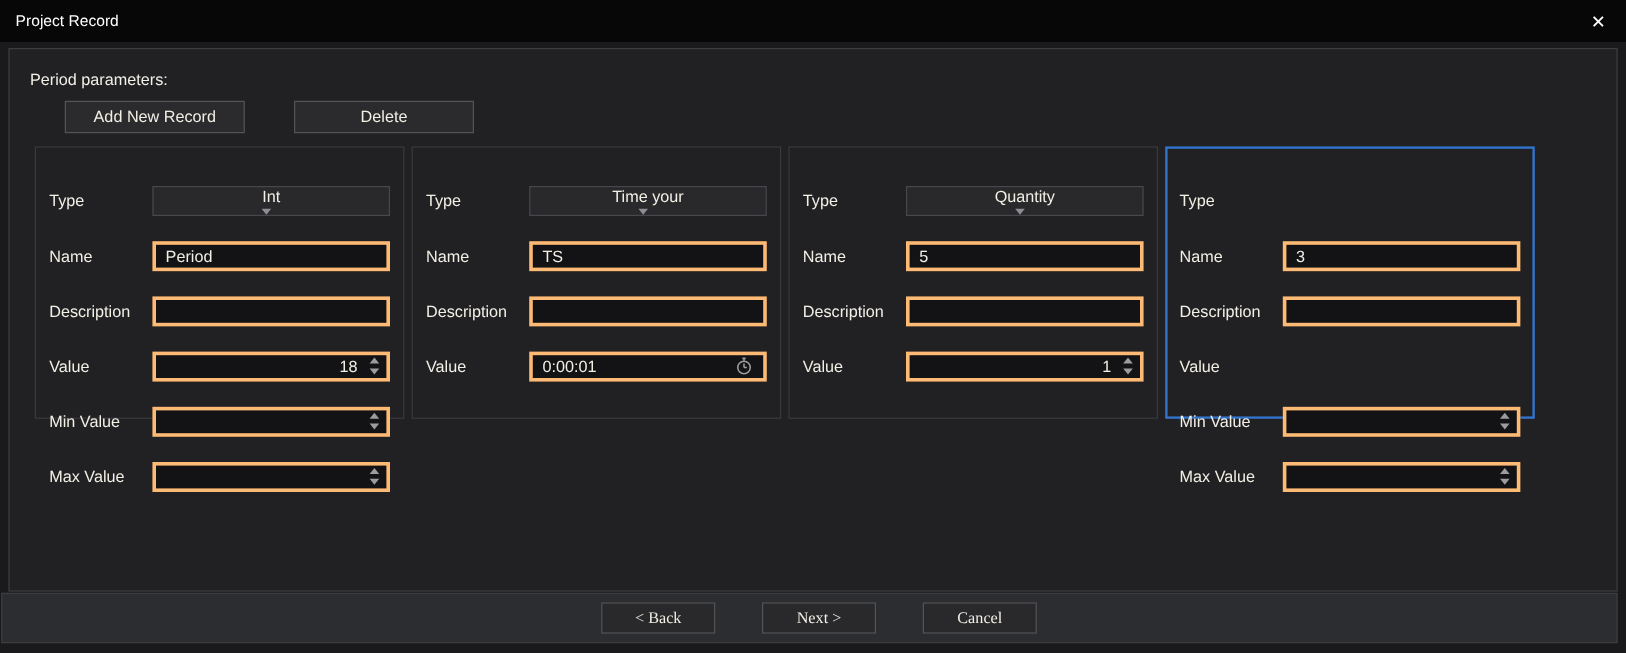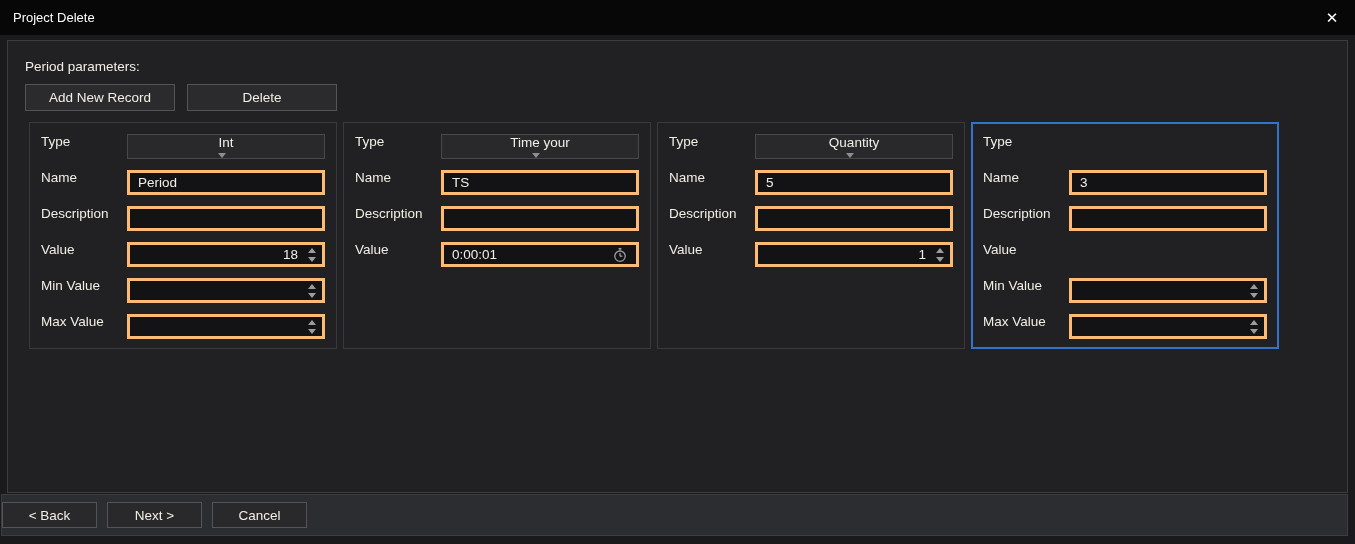--- a/index.html
+++ b/index.html
@@ -35,32 +35,32 @@
     padding:14px 0 0 22px;
   }
   .header-title { font-size:26px; font-weight:bold; color:#f7f3e8; letter-spacing:.2px; }
   .header-subtitle { margin-top:18px; font-size:11px; font-style:italic; color:#9f9f9f; }
   .section-label { margin:18px 0 0 17px; font-size:13.5px; }
   .toolbar { margin:10px 0 0 17px; display:flex; gap:12px; }
   .btn {
     min-width:150px; height:27px;
     background:#2b2b2e; border:1px solid #545457;
     color:#f2efe5; font-size:13.5px;
-    display:flex; align-items:center; justify-content:center;
+    display:flex; align-items:center; justify-content:center;margin-left:29px;
   }
   
   .cards-row { margin:11px 0 0 21px; display:flex; gap:6px; align-items:flex-start; }
   .card {
     width:308px; height:227px;
     border:1px solid #3a3a3e;
     background:#212124;
     padding:11px 11px 0 11px;
   }
   .card.selected { border:2px solid #3273cc; padding:10px 10px 0 10px; }
-  .field-row { display:flex; height:26px; margin-bottom:10px; }
+  .field-row { display:flex; align-items:center; height:26px; margin-bottom:10px;margin-top:20px; }
   .field-label { width:86px; font-size:13.5px; flex:none; }
   .field {
     flex:1; height:25px;
     display:flex; align-items:center;
     background:#131315;
     border:3px solid #fdba74;
     position:relative;
     font-size:13.5px;
   }
   .field.dropdown { background:#29292c; border:1px solid #48484c;flex-direction:column; }
@@ -73,30 +73,30 @@
   }
   .spin { display:flex; flex-direction:column; justify-content:center; gap:4px; padding:0 6px 0 2px; }
   .tri-up { width:0; height:0; border-left:4px solid transparent; border-right:4px solid transparent; border-bottom:5px solid #9c9c9f; }
   .tri-down { width:0; height:0; border-left:4px solid transparent; border-right:4px solid transparent; border-top:5px solid #9c9c9f; }
   .clock { margin-right:8px; display:flex; align-items:center; }
   
   .footer {
     position:absolute; left:1px; right:7px; top:494px; height:42px;
     background:#2b2d30;
     border:1px solid #3d3d40;
-    display:flex; align-items:center; justify-content:flex-start;
-    gap:10px; padding-right:13px;
+    display:flex; align-items:center; justify-content:center;
+    gap:10px; padding-right:13px;font-family:Liberation Serif, serif;
   }
   .footer .btn { min-width:95px; height:26px; background:#29292c; }
 </style>
 </head>
 <body>
 
 <div class="titlebar">
-  <span class="titlebar-text">Project Delete</span>
+  <span class="titlebar-text">Project Record</span>
   <span class="close-btn">✕</span>
 </div>
 
 <div class="page">
 
   <div class="section-label">Period parameters:</div>
 
   <div class="toolbar">
     <div class="btn">Add New Record</div>
     <div class="btn">Delete</div>

